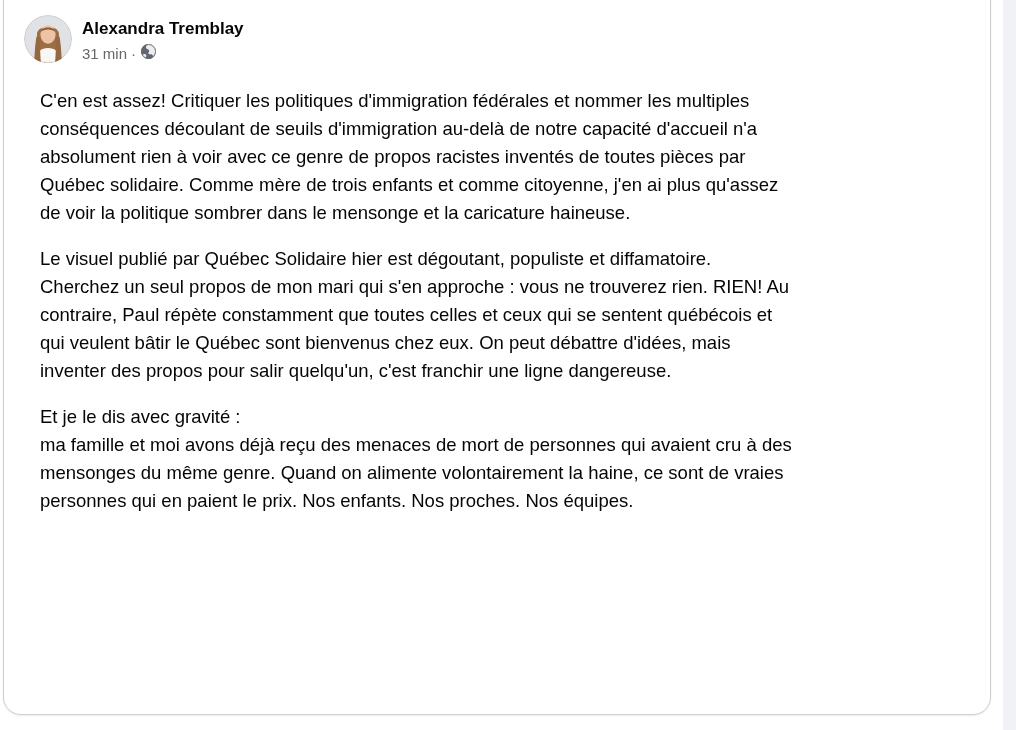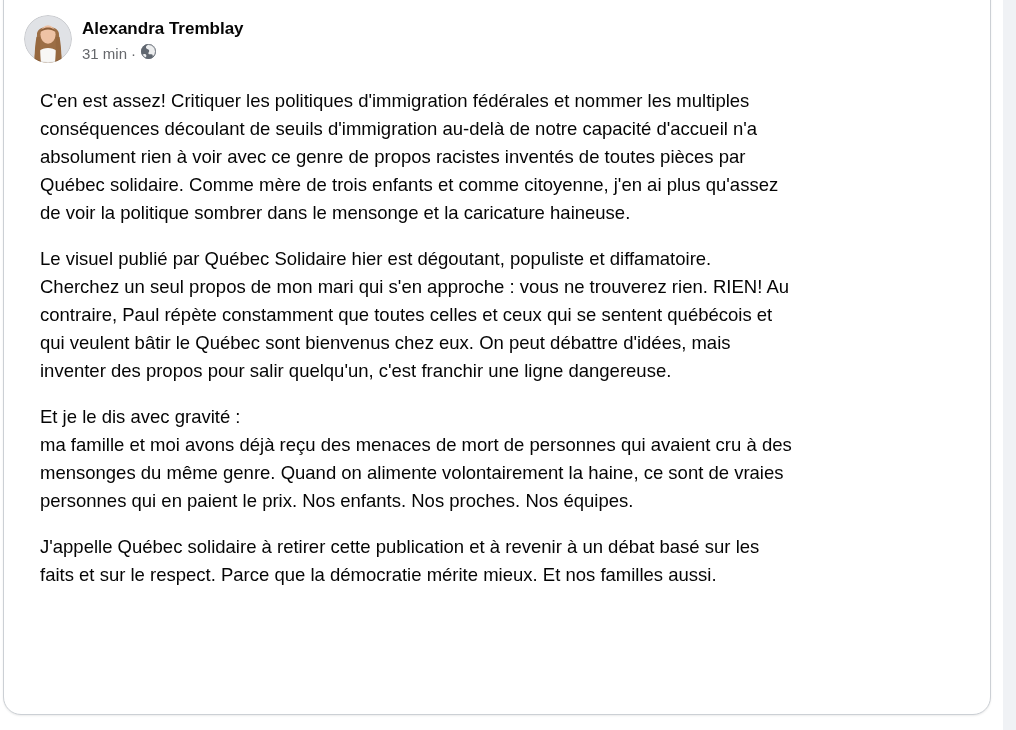--- a/index.html
+++ b/index.html
@@ -130,21 +130,19 @@
 de voir la politique sombrer dans le mensonge et la caricature haineuse.</p>
       <p>Le visuel publié par Québec Solidaire hier est dégoutant, populiste et diffamatoire.
 Cherchez un seul propos de mon mari qui s'en approche : vous ne trouverez rien. RIEN! Au
 contraire, Paul répète constamment que toutes celles et ceux qui se sentent québécois et
 qui veulent bâtir le Québec sont bienvenus chez eux. On peut débattre d'idées, mais
 inventer des propos pour salir quelqu'un, c'est franchir une ligne dangereuse.</p>
       <p>Et je le dis avec gravité :
 ma famille et moi avons déjà reçu des menaces de mort de personnes qui avaient cru à des
 mensonges du même genre. Quand on alimente volontairement la haine, ce sont de vraies
 personnes qui en paient le prix. Nos enfants. Nos proches. Nos équipes.</p>
-      <p>J'appelle Québec solidaire à retirer cette publication et à revenir à un débat basé sur les
-faits et sur le respect. Parce que la démocratie mérite mieux. Et nos familles aussi.</p>
     </div>
 
   </div>
 
   <div class="bg-strip"></div>
 
 </div>
 
 </body></html>

